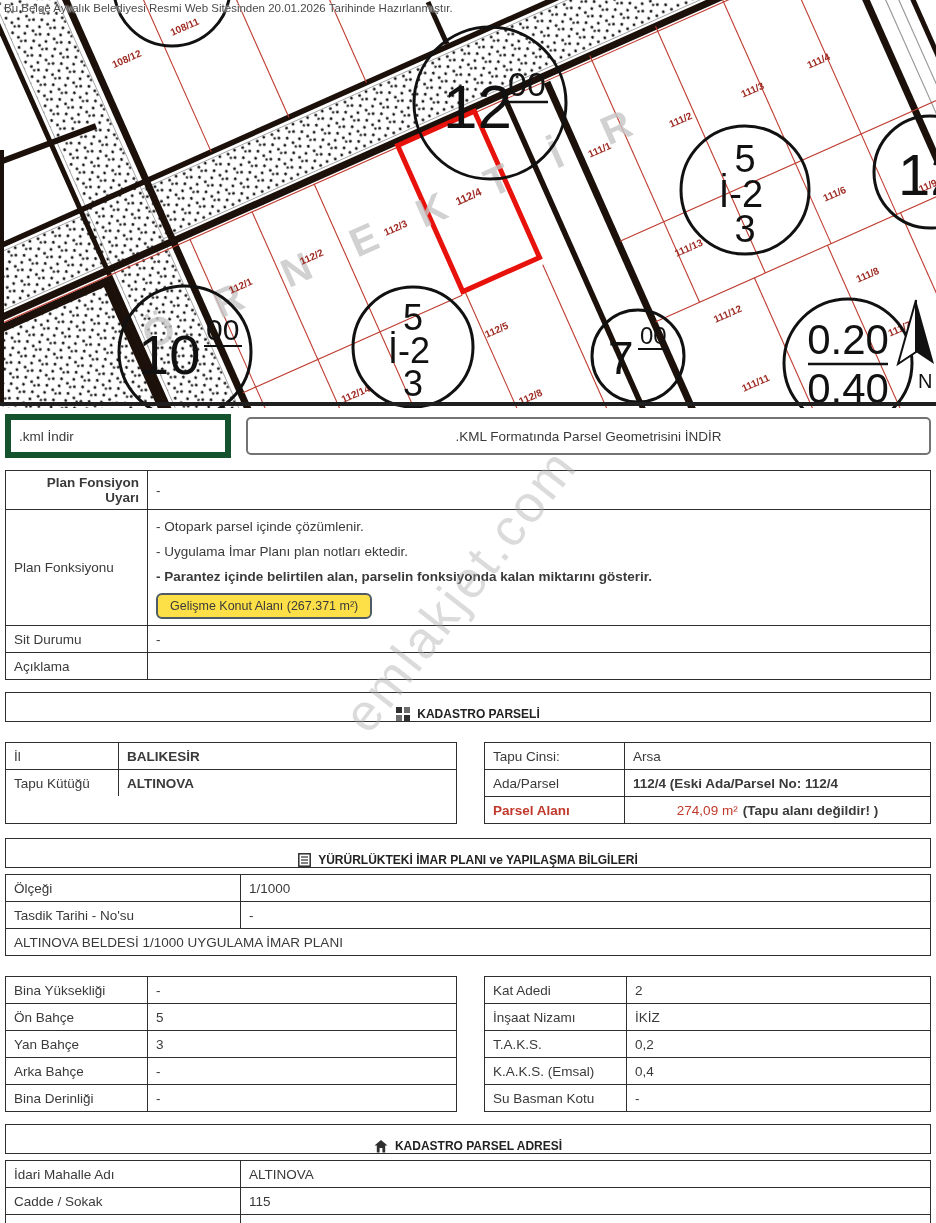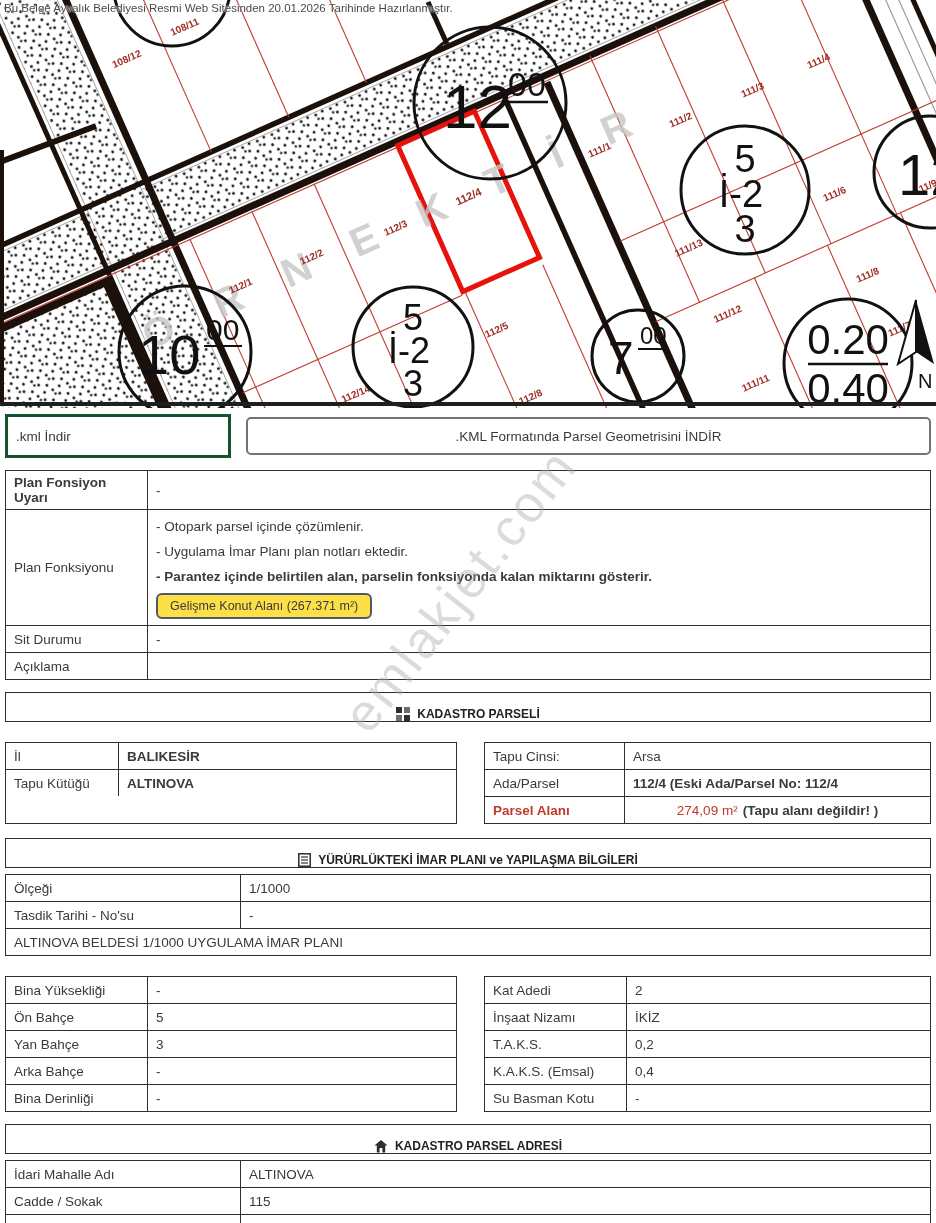--- a/index.html
+++ b/index.html
@@ -14,33 +14,33 @@
   .map-wrap{position:relative;width:936px;height:408px;background:#fff;}
   .map-wrap svg{display:block;}
   .content{padding:0 5px;position:relative;z-index:2;}
   .watermark{
     position:absolute;left:460px;top:590px;z-index:3;pointer-events:none;
     transform:translate(-50%,-50%) rotate(-52deg);
     font-size:52px;color:rgba(170,170,170,0.42);letter-spacing:3px;white-space:nowrap;
   }
   .kml-row{display:flex;align-items:stretch;margin-top:6px;height:44px;}
   .kml-label{
-    width:226px;border:3px solid #14532d;display:flex;align-items:center;
+    width:226px;border:6px solid #14532d;display:flex;align-items:center;
     padding:0 8px;font-size:13.5px;box-sizing:border-box;background:#fff;
   }
   .kml-btn{
     margin-left:15px;flex:1;border:2px solid #737373;border-radius:5px;background:#fff;
     font-size:13.5px;color:#3a3a3a;display:flex;align-items:center;justify-content:center;
     height:38px;align-self:center;cursor:pointer;box-sizing:border-box;
   }
   .tbl{border:1px solid #2e2e2e;background:transparent;}
   .tbl .trow{display:flex;border-top:1px solid #2e2e2e;min-height:26px;align-items:stretch;}
   .tbl .trow:first-child{border-top:none;}
   .tcell{padding:4px 8px;font-size:13.5px;display:flex;align-items:center;box-sizing:border-box;}
-  .tlabel{border-right:1px solid #2e2e2e;flex-shrink:0;}
+  .tlabel{border-right:1px solid #2e2e2e;flex-shrink:0;text-align:right;}
   .tvalue{flex:1;align-items:flex-start;flex-direction:column;justify-content:center;}
   .w142{width:142px;} .w235{width:235px;} .w113{width:113px;} .w140{width:140px;}
   .bold{font-weight:bold;}
   .red{color:#c0392b;}
   .mt12{margin-top:12px;} .mt8{margin-top:20px;} .mt14{margin-top:14px;} .mt6{margin-top:6px;}
   .notes{line-height:21px;font-size:13.5px;padding:2px 0;}
   .fn-btn{
     display:inline-block;margin-top:4px;margin-bottom:2px;border:2px solid #4e5a66;border-radius:6px;
     padding:4px 12px;font-size:12.5px;color:#3a3a3a;background:#fde047;cursor:pointer;
     font-family:"Liberation Sans",sans-serif;

